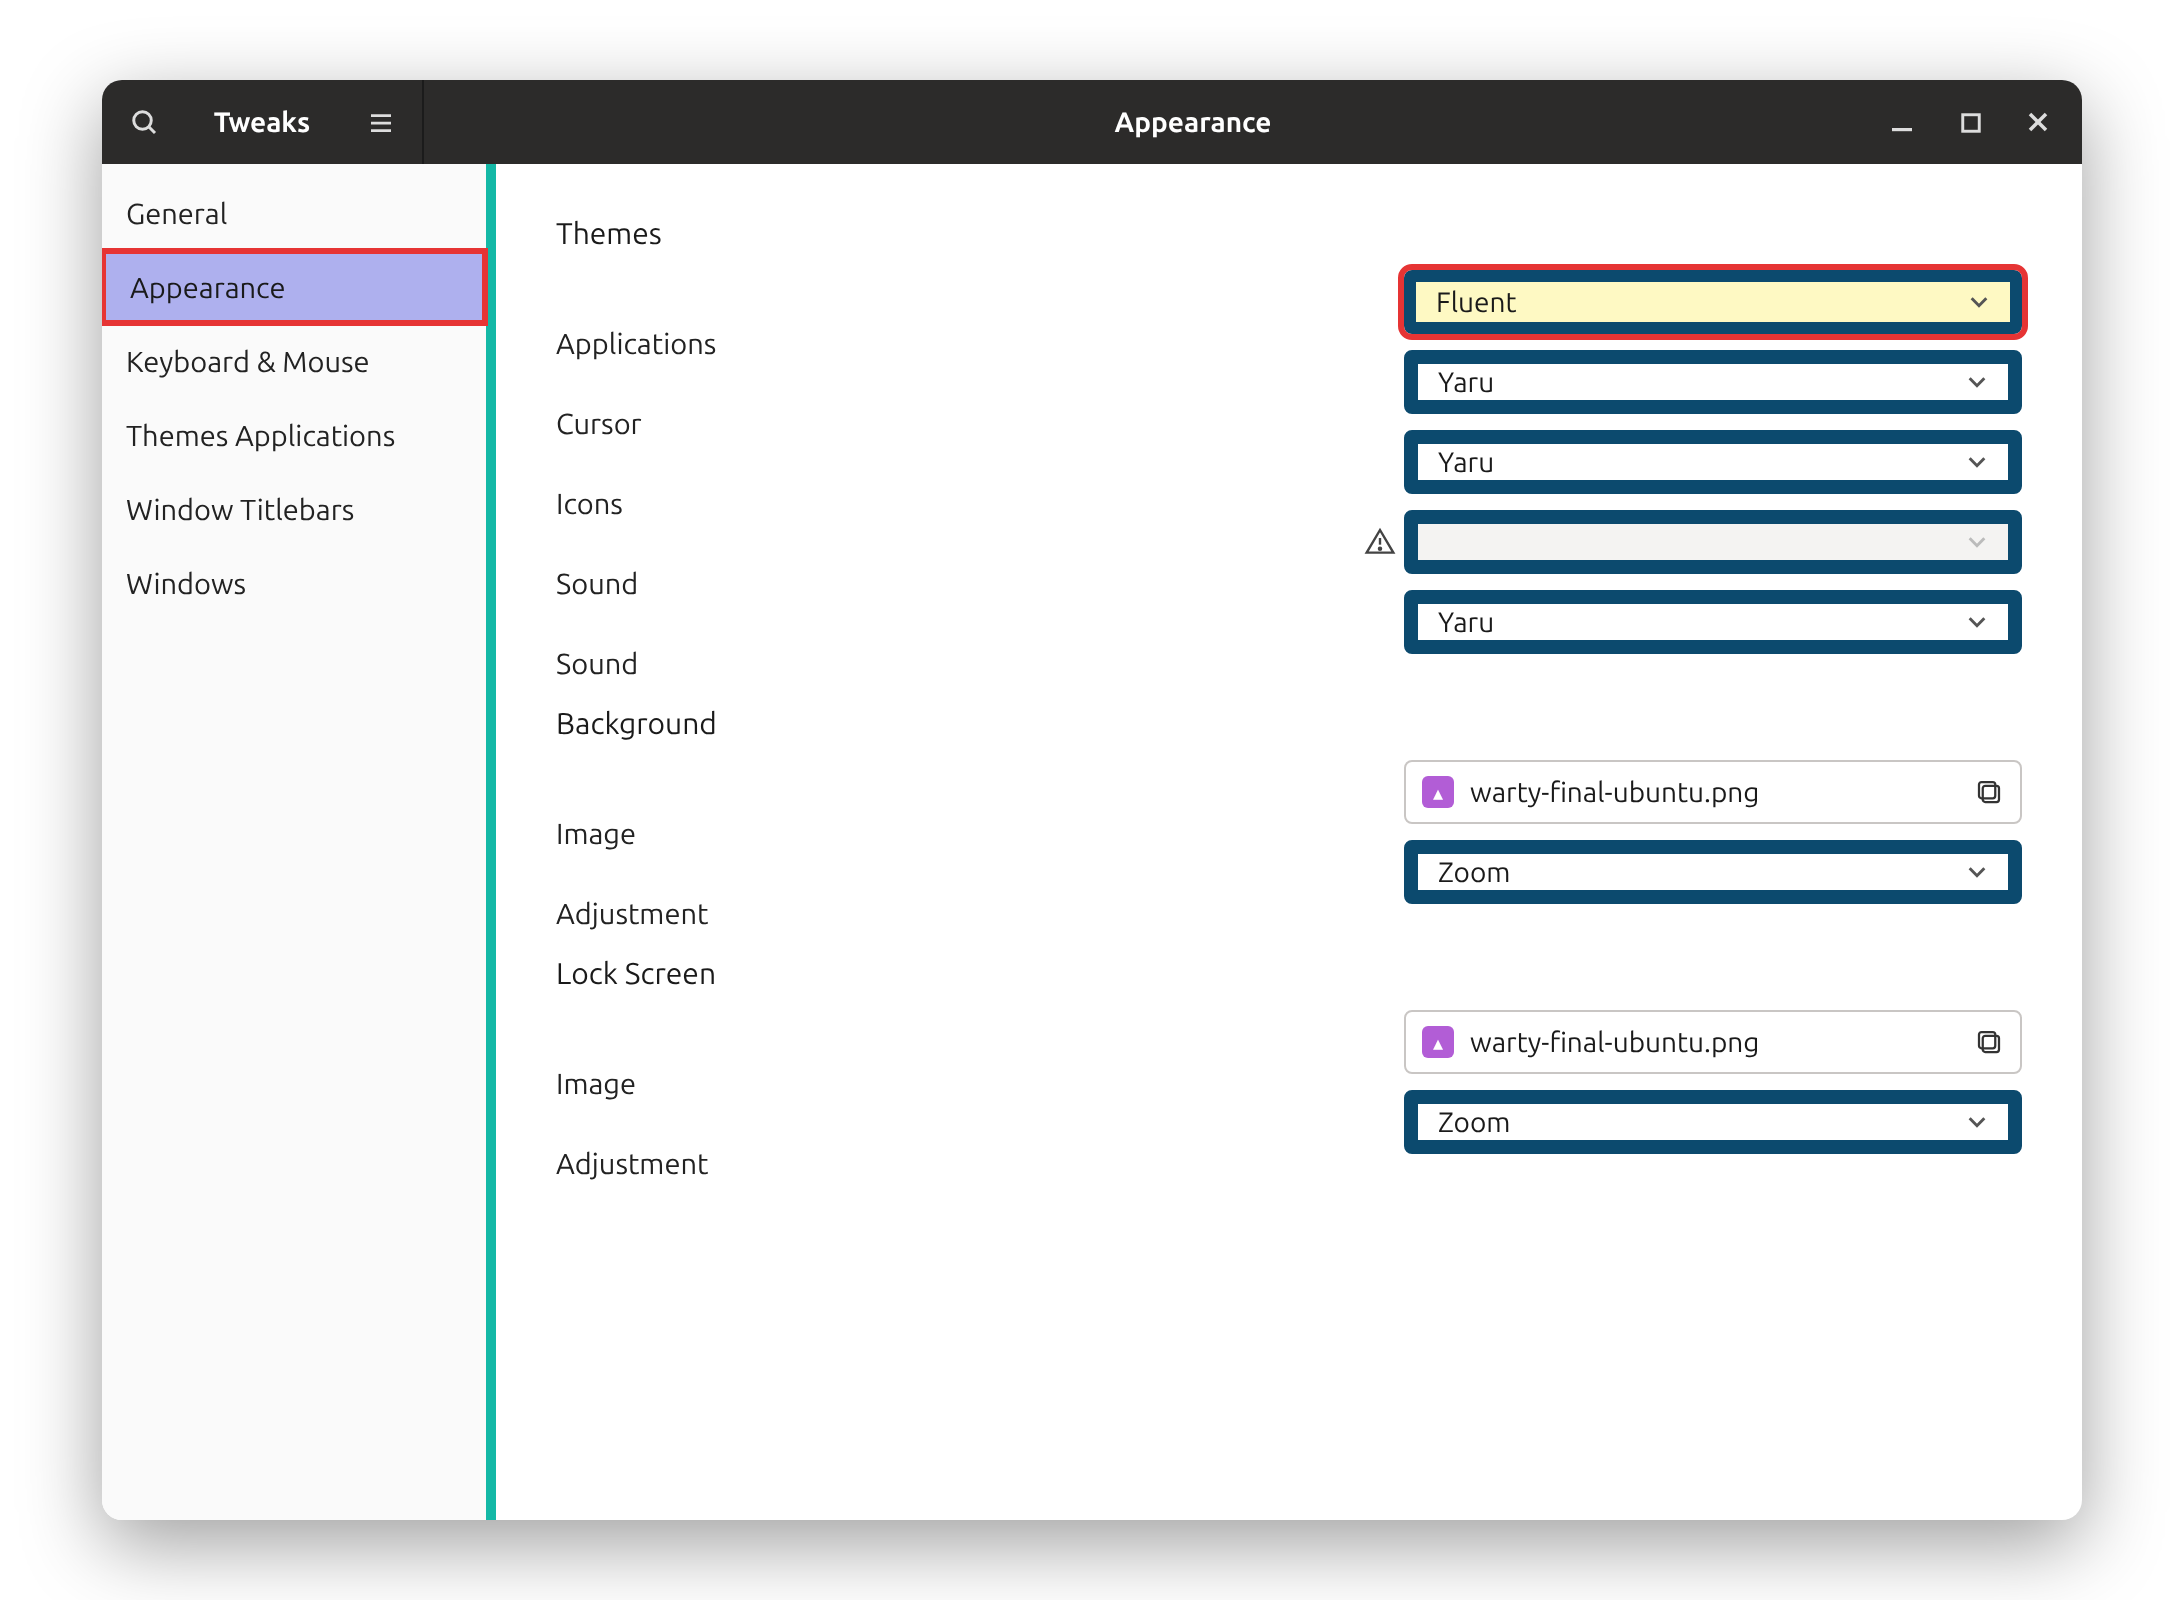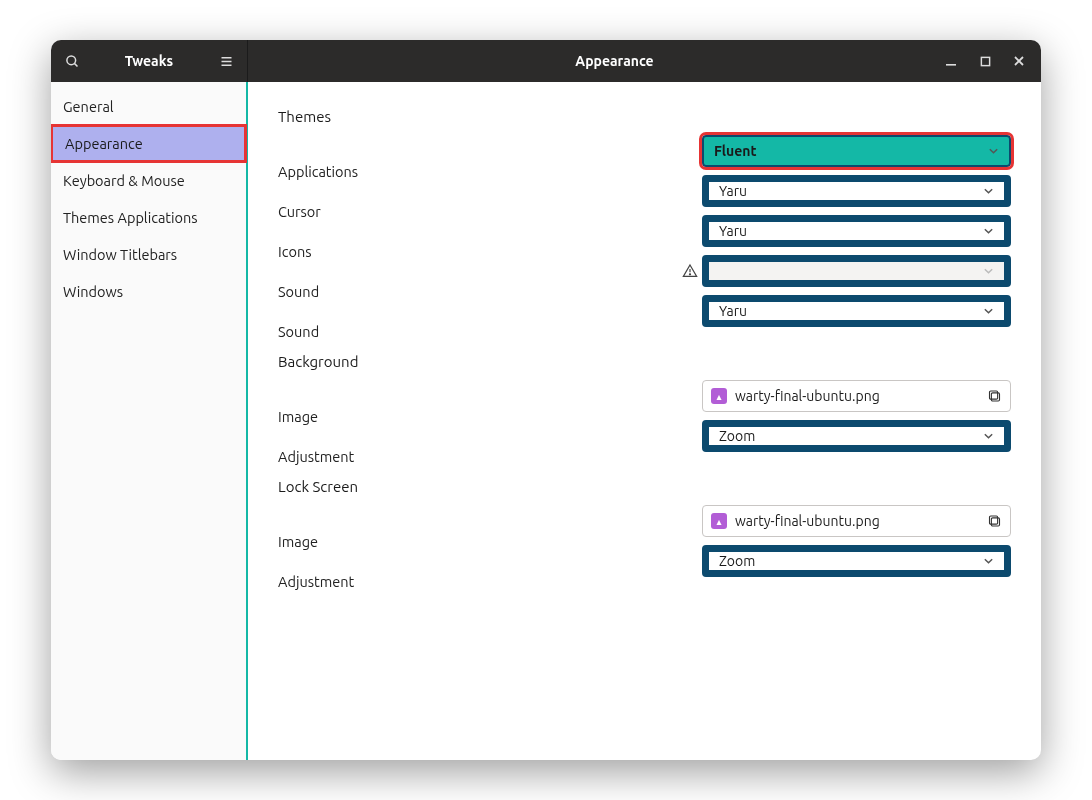--- a/index.html
+++ b/index.html
@@ -22,21 +22,21 @@
   }
   .titlebar {
     background: #2c2b2a;
     color: #fff;
     height: 42px;
     display: flex;
     align-items: stretch;
     font-size: 14px;
   }
   .tb-left {
-    width: 197px;
+    width: 161px;
     display: flex;
     align-items: center;
     border-right: 1px solid #1b1b1b;
   }
   .tb-search, .tb-menu {
     width: 42px;
     display: flex;
     align-items: center;
     justify-content: center;
     color: #ddd;
@@ -73,21 +73,21 @@
     border-radius:4px;
   }
   .body {
     flex:1;
     display:flex;
     overflow:hidden;
   }
   .sidebar {
     width: 197px;
     background:#fafafa;
-    border-right:2px solid #14b8a6;
+    border-right:5px solid #14b8a6;
     padding-top:6px;
   }
   .side-item {
     height:37px;
     display:flex;
     align-items:center;
     padding:0 12px;
     font-size:14.5px;
     color:#222;
     cursor:pointer;
@@ -158,23 +158,23 @@
     cursor:default;
   }
   .dropdown .chev {
     position:absolute;
     right:10px;
     top:50%;
     transform:translateY(-50%);
     color:#555;
   }
   .dropdown.highlight {
-    background:#14b8a6;
-    border:2px solid #0c4a6e;
-    font-weight:700;
+    background:#fef9c3;
+    border:6px solid #0c4a6e;
+    font-weight:400;
   }
   .dropdown.outline-red {
     outline:3px solid #e63434;
     outline-offset:0px;
   }
   .filebox {
     width:100%;
     height:32px;
     border:1px solid #c9c6c4;
     border-radius:4px;

